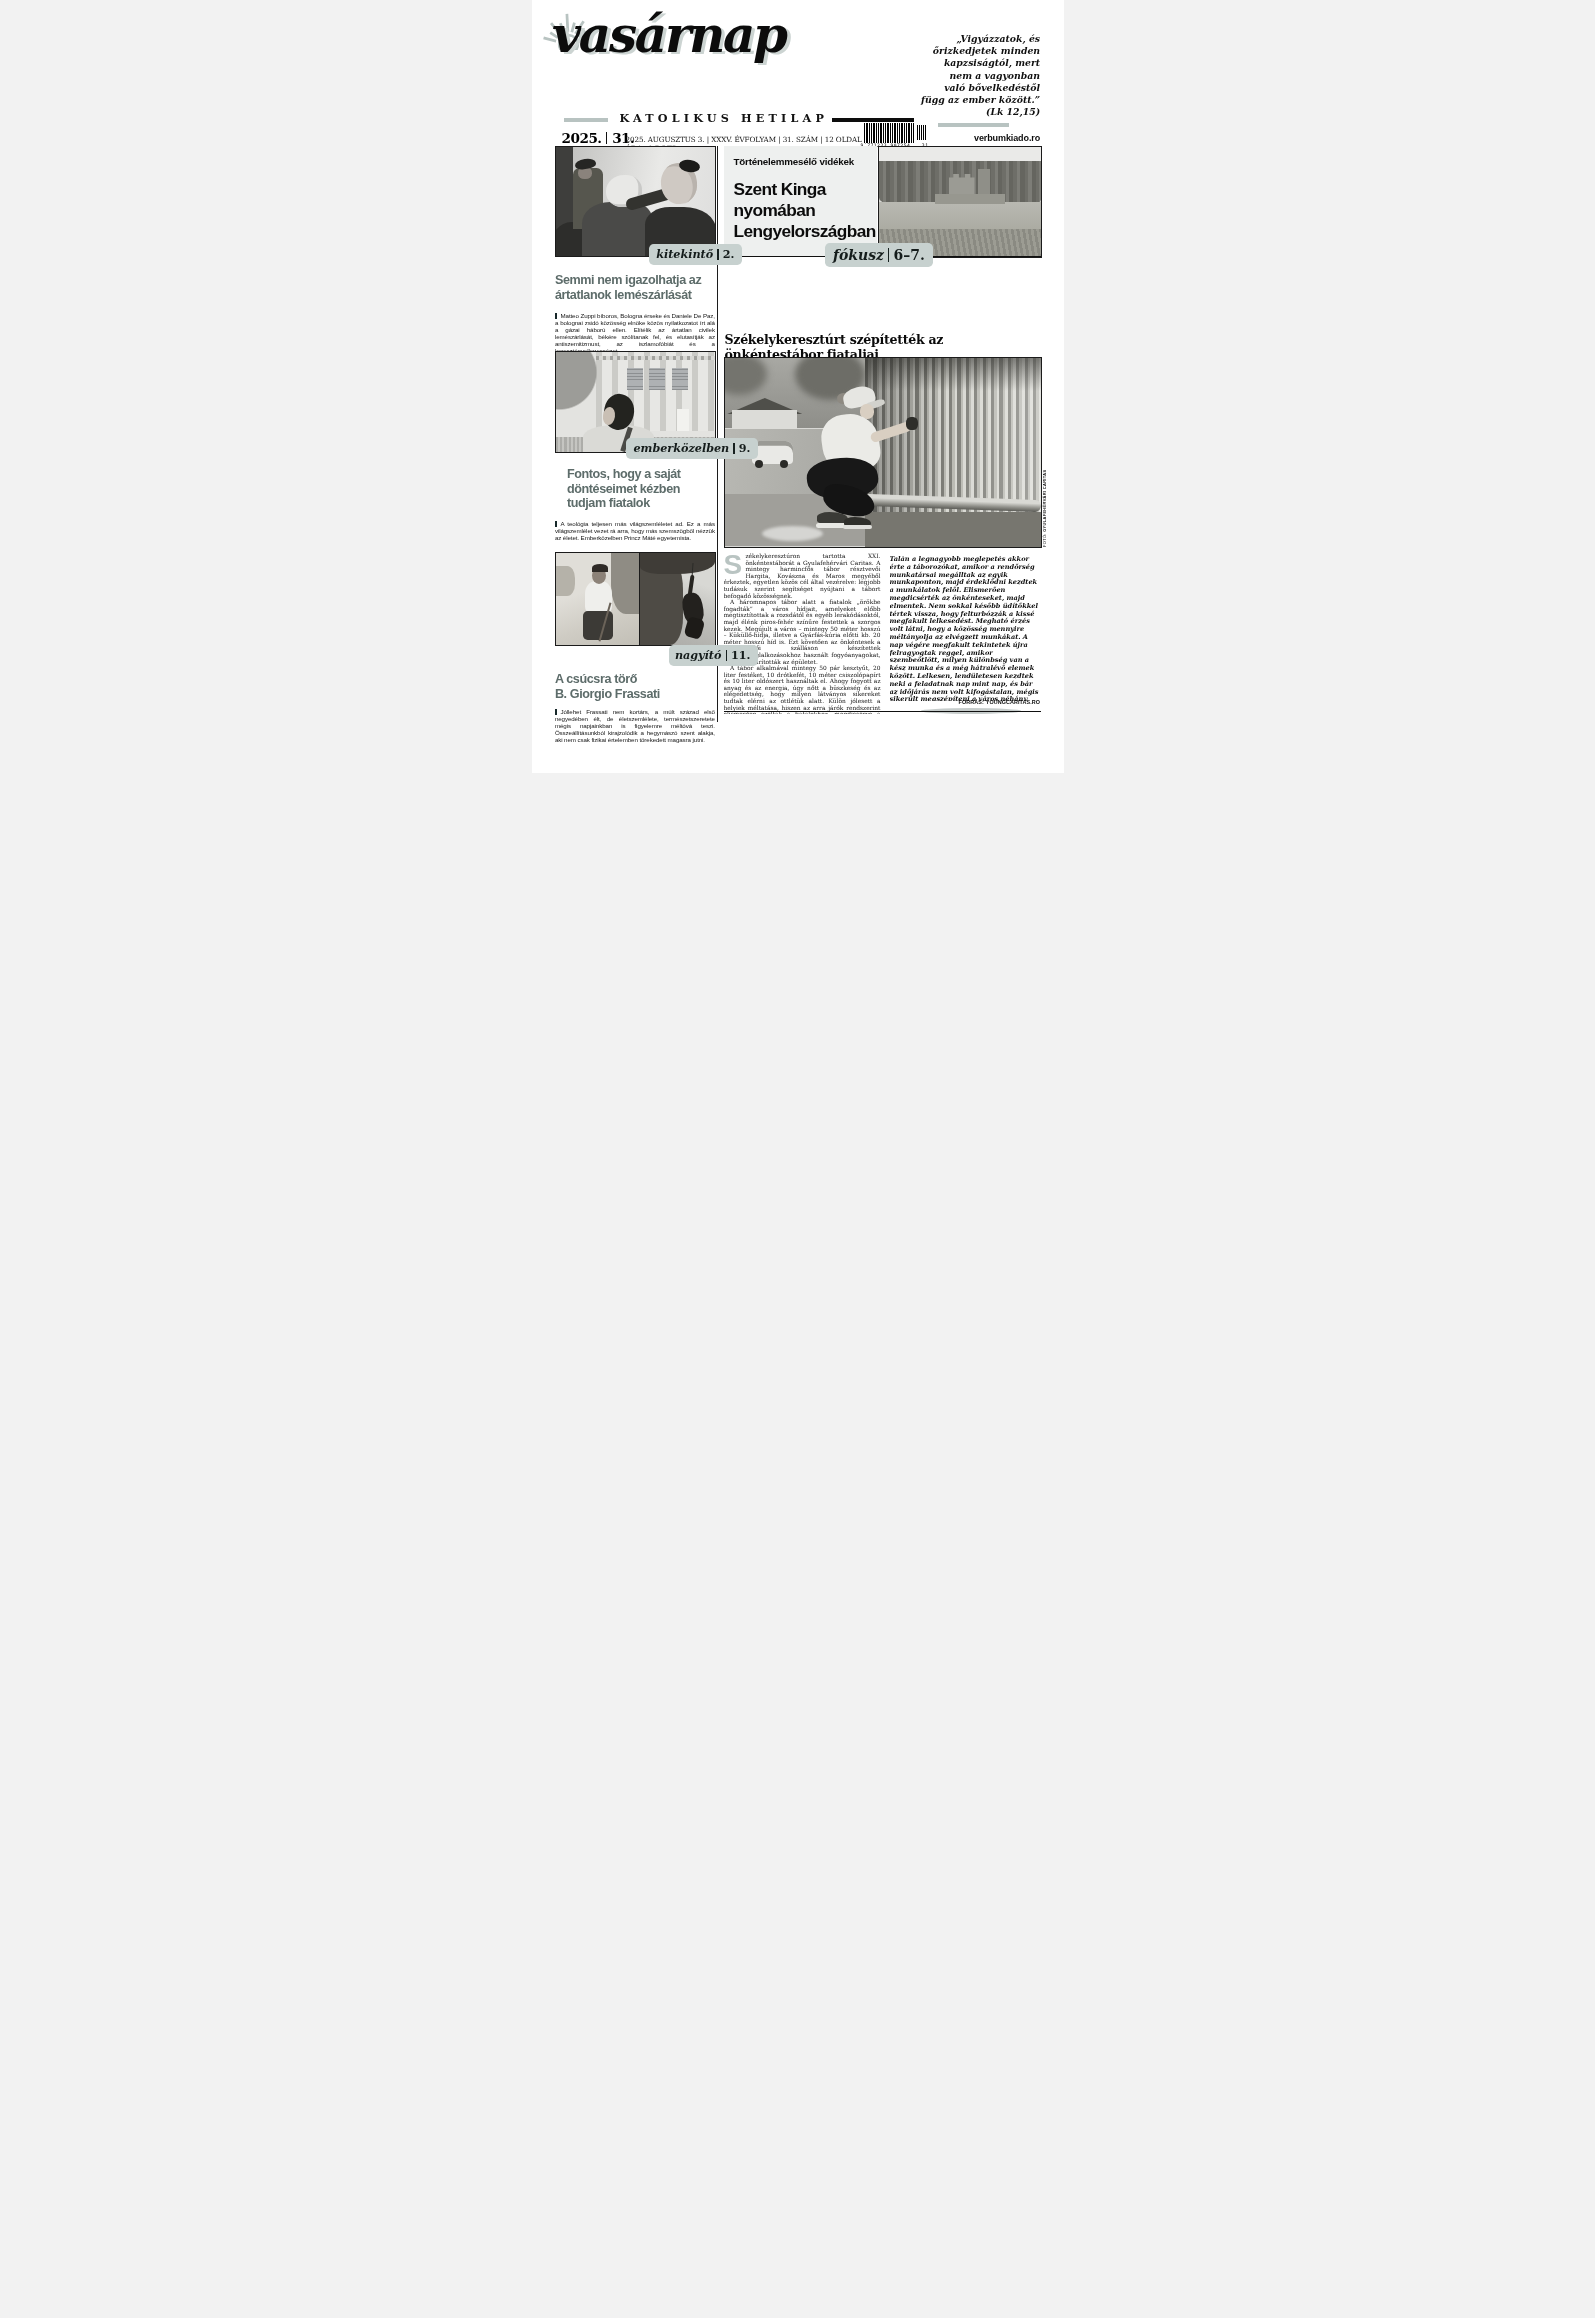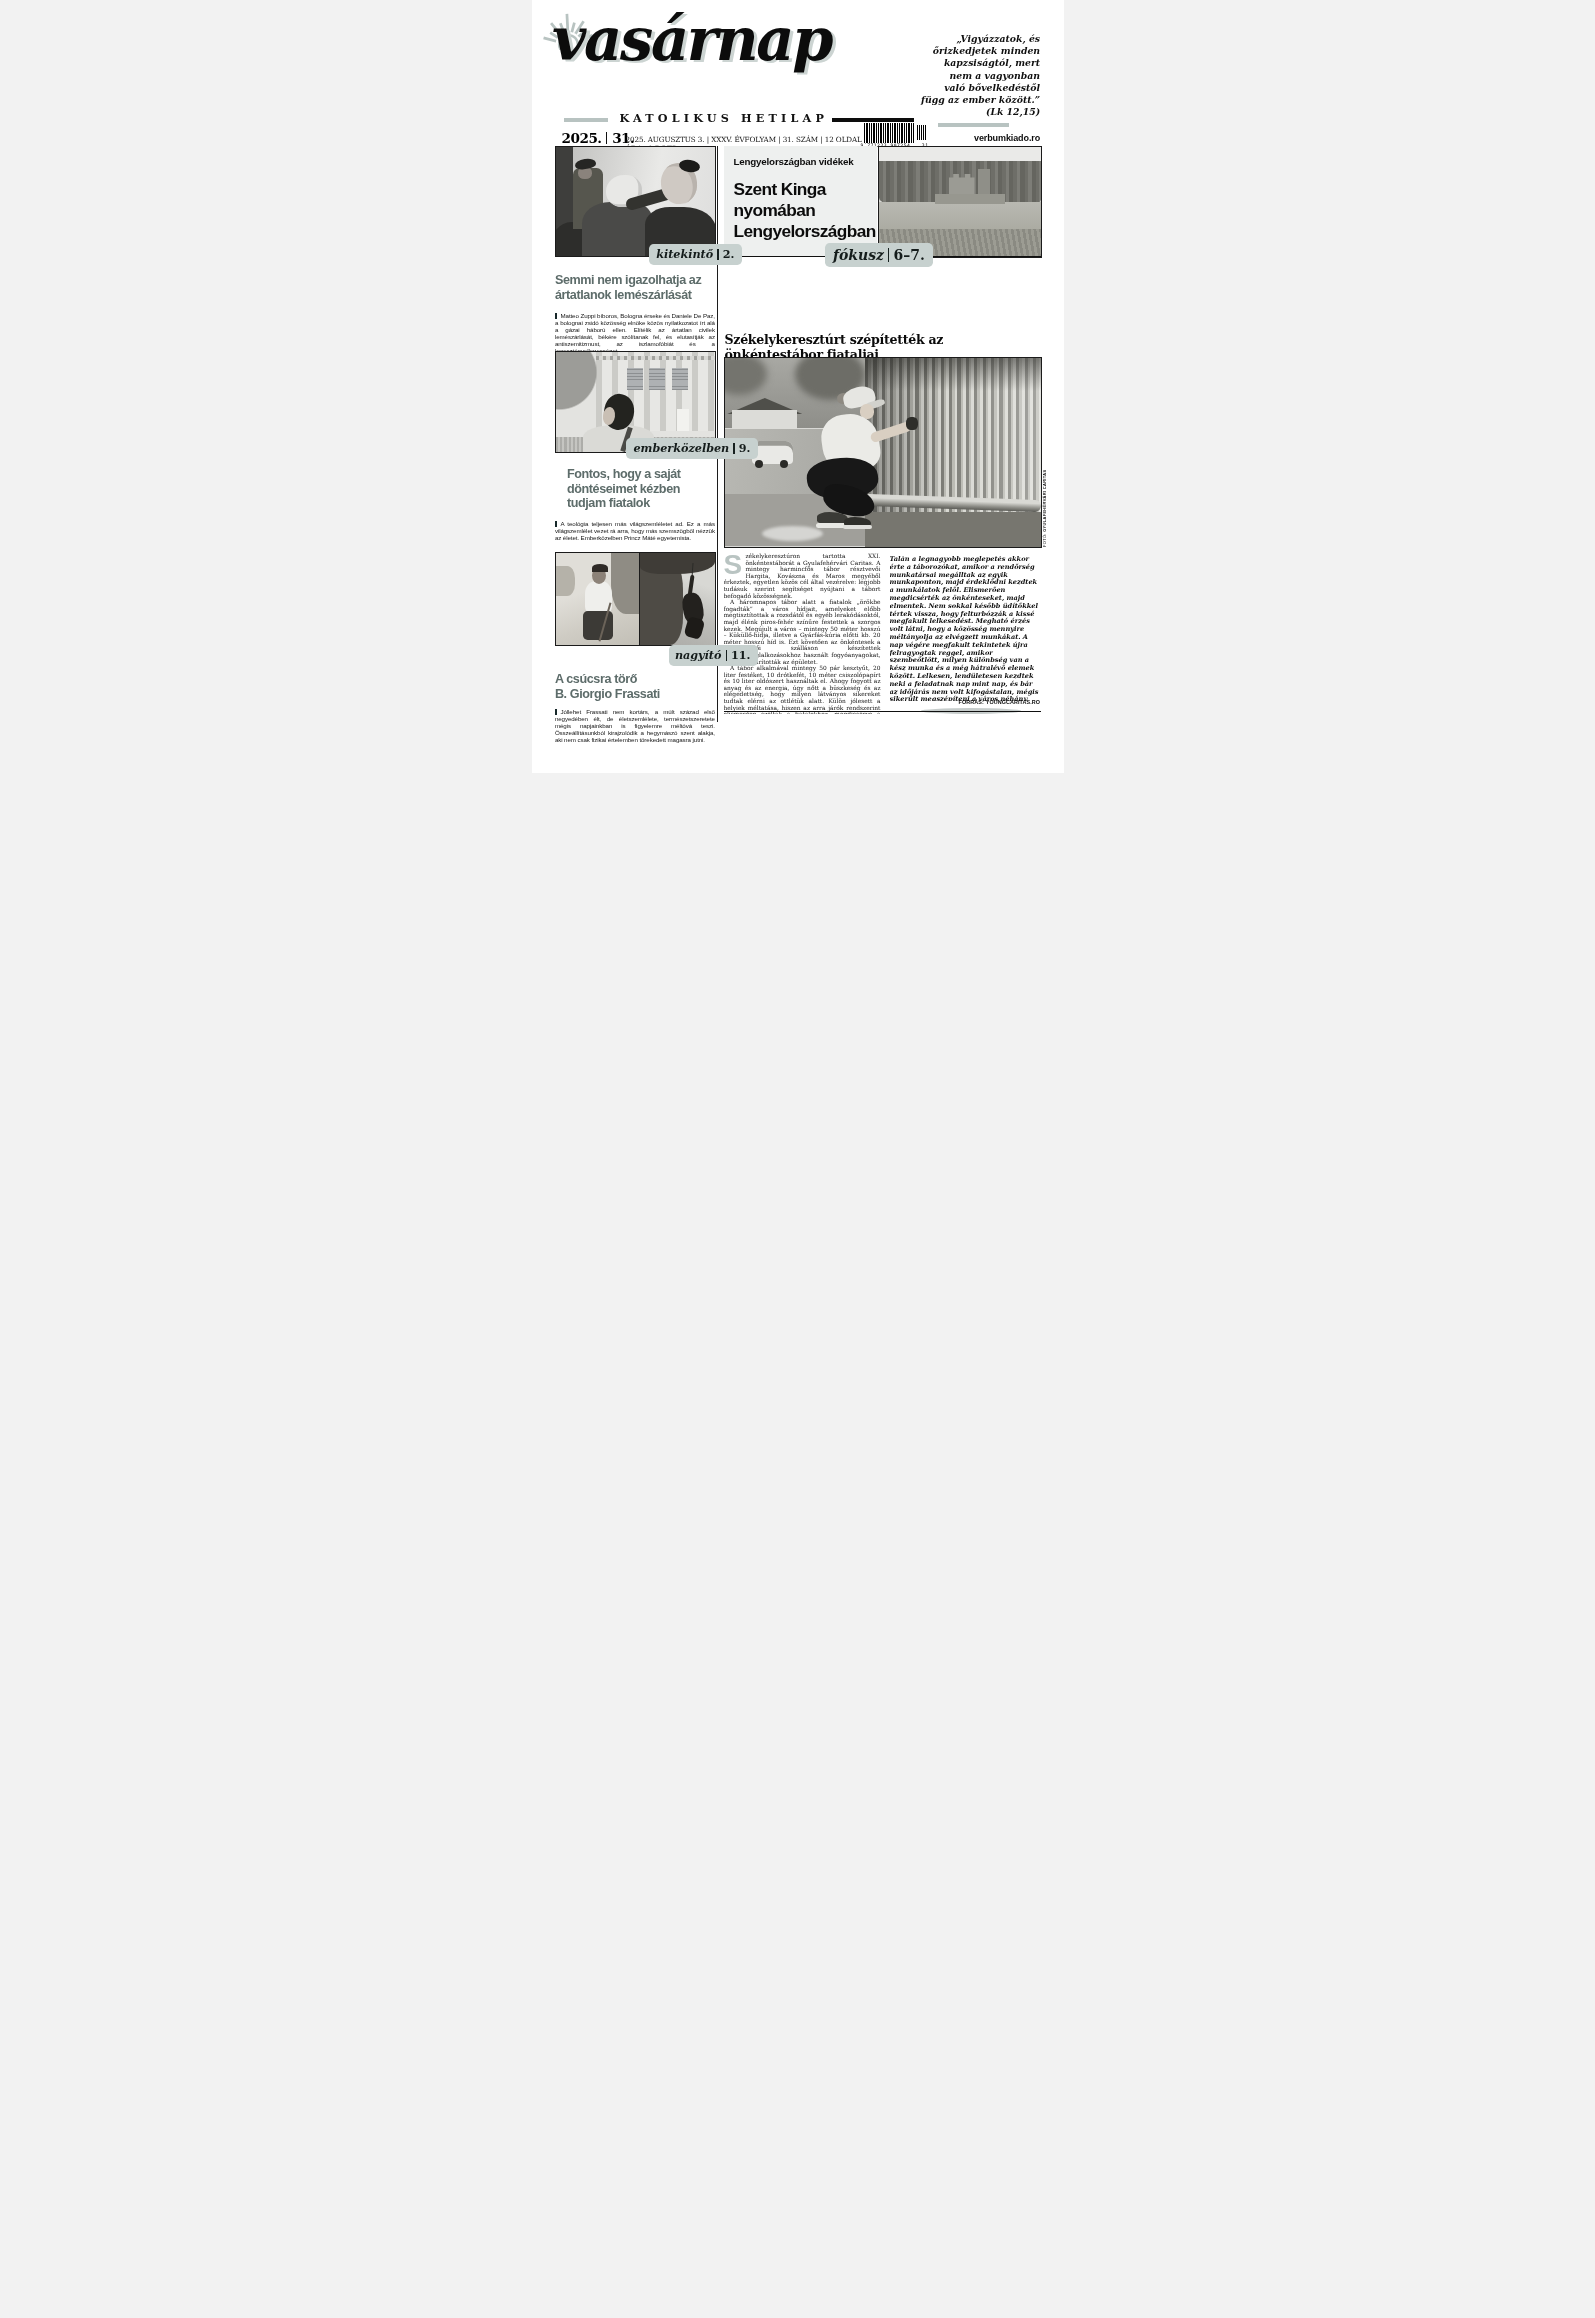--- a/index.html
+++ b/index.html
@@ -3,21 +3,21 @@
 <meta charset="utf-8">
 <style>
   html,body{margin:0;padding:0;background:#f2f2f2;}
   .page{position:relative;width:532px;height:773px;margin:0 auto;background:#ffffff;
         font-family:"Liberation Sans",sans-serif;color:#141414;overflow:hidden;}
   .abs{position:absolute;}
   .ph{position:absolute;overflow:hidden;border:0.7px solid #1b1b1b;background:#d8d8d5;}
   .ph .s{position:absolute;}
   
   .mast-title{left:20.6px;top:9.3px;font-family:"DejaVu Serif","Liberation Serif",serif;
-      font-style:italic;font-weight:700;font-size:59px;line-height:1.05;letter-spacing:-2.3px;
+      font-style:italic;font-weight:700;font-size:50px;line-height:1.05;letter-spacing:-2.3px;
       color:#0c0c0c;text-shadow:3.3px 2.3px 0 #ccd4d2;z-index:2;}
   .tag-row-text{left:88px;top:111px;font-family:"DejaVu Serif","Liberation Serif",serif;
       font-weight:700;font-size:11.2px;letter-spacing:4.2px;color:#121212;z-index:3;}
   .bar{height:4.2px;z-index:1;}
   .issue-big{left:30px;top:130px;font-family:"DejaVu Serif","Liberation Serif",serif;
       font-weight:700;font-size:13.6px;letter-spacing:-0.5px;color:#000000;}
   .issue-big .vbar{display:inline-block;width:1.2px;height:12px;background:#111;margin:0 4.7px;vertical-align:-1.4px;}
   .issue-details{left:94px;top:135px;width:252px;font-family:"DejaVu Serif","Liberation Serif",serif;
       font-weight:400;font-size:7.2px;letter-spacing:-0.1px;color:#101010;}
   .issue-details b{font-weight:700;}
@@ -214,21 +214,21 @@
     <span class="ldiv"></span>
     <span class="lpage">11.</span>
   </div>
   <div class="t-head" style="top:672px;">
     <div>A csúcsra törő</div>
     <div>B. Giorgio Frassati</div>
   </div>
   <div class="t-body" style="top:708px;"><span class="bullet"></span><span>Jóllehet Frassati nem kortárs, a múlt század első negyedében élt, de életszemlélete, természetszeretete mégis napjainkban is figyelemre méltóvá teszi. Összeállításunkból kirajzolódik a hegymászó szent alakja, aki nem csak fizikai értelemben törekedett magasra jutni.</span></div>
 
   <div class="abs focus-box"></div>
-  <div class="abs kicker">Lengyelországban vidékek</div>
+  <div class="abs kicker">Történelemmesélő vidékek</div>
   <div class="abs focus-head">
     <div>Szent Kinga</div>
     <div>nyomában</div>
     <div>Lengyelországban</div>
   </div>
   <div class="ph" style="left:346px;top:146px;width:162px;height:110px;">
     <div class="s" style="left:0;top:0;width:100%;height:21.5px;background:#eaeae8;"></div>
     <div class="s" style="left:0;top:14px;width:100%;height:47px;background:repeating-linear-gradient(90deg,#6e6e68 0 3.7px,#7d7d77 3.7px 7px,#65655f 7px 11.2px);border-radius:0 0 18% 22%;"></div>
     <div class="s" style="left:0;top:55px;width:100%;height:33px;background:linear-gradient(#b9b9b2,#a8a89f);"></div>
     <div class="s" style="left:70px;top:27px;width:26px;height:29px;background:#9b9b94;clip-path:polygon(0 12%,18% 12%,18% 0,40% 0,40% 12%,62% 12%,62% 0,84% 0,84% 12%,100% 12%,100% 100%,0 100%);"></div>

